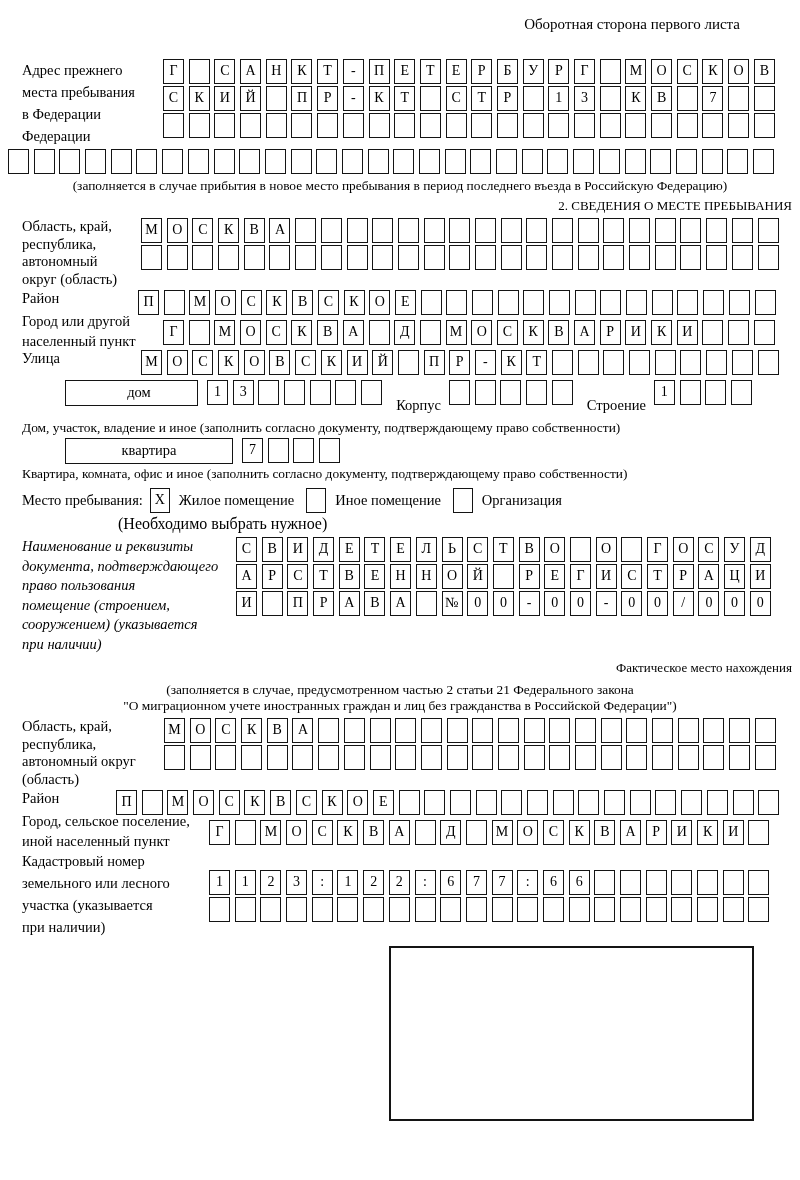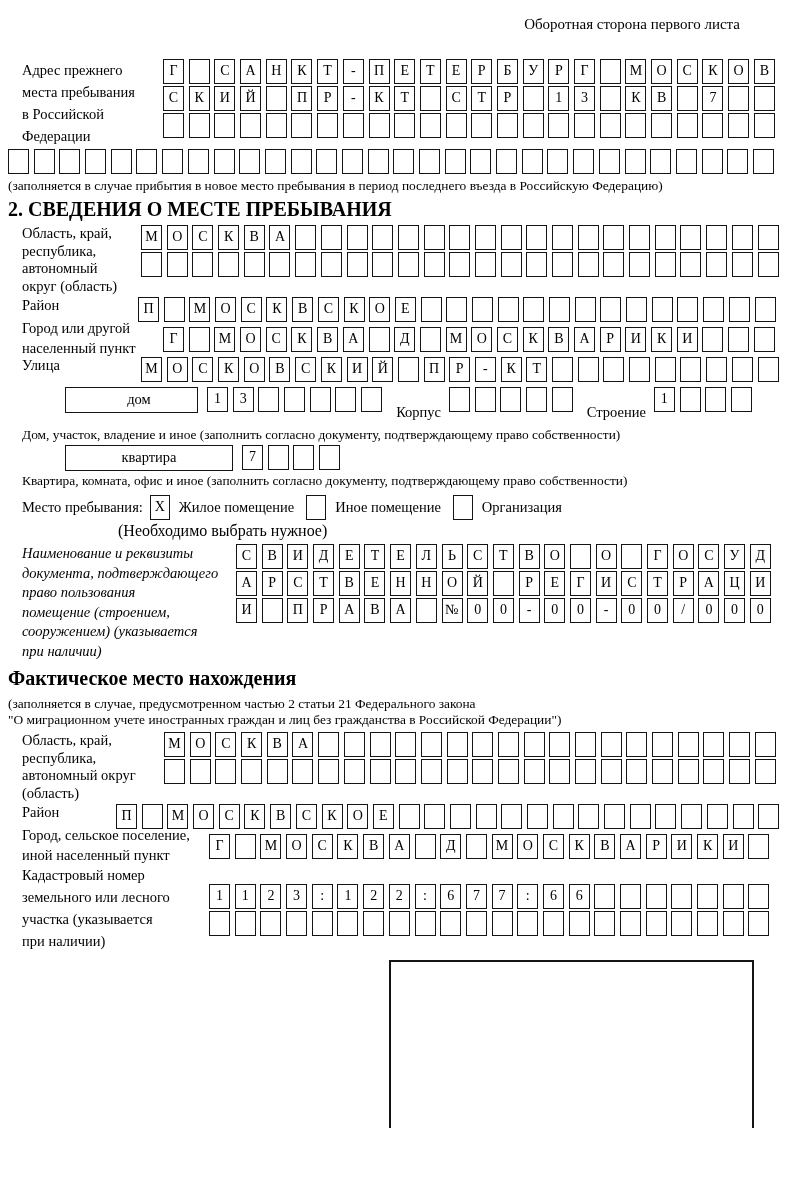--- a/index.html
+++ b/index.html
@@ -21,22 +21,22 @@
   .w156 { width:156px; } .w108 { width:108px; } .w201 { width:201px; }
   .w228 { width:228px;font-style:italic; }
 
   .rows { display:flex; flex-direction:column; gap:2px; }
   .boxrow { display:flex; gap:4.7px; }
   .cell { flex:0 0 auto; width:21px; height:25px; border:1.8px solid #141414;
           font-size:14px; line-height:22px; text-align:center; display:inline-block; }
   .full { margin:2px 0 0 0; }
 
   .note { font-size:13.4px; }
-  .center { text-align:left; }
-  .title { font-weight:bold; font-size:20px; text-align:left; }
+  .center { text-align:center; }
+  .title { font-weight:normal; font-size:13px; text-align:right; }
   .mt4 { margin-top:4px; } .mt6 { margin-top:6px; } .mt2 { margin-top:2px; } .mt20 { margin-top:20px; } .mt26 { margin-top:26px; }
 
   .h28 { height:28px; }
 
   .dom-row { display:flex; align-items:flex-start; margin-left:57px; margin-bottom:2px; }
   .field { display:inline-block; height:26px; border:1.8px solid #141414; text-align:center;
            font-size:14.5px; line-height:23px; margin-right:9px; }
   .fld-dom { width:133px;padding-left:15px; } .fld-kv { width:168px; }
   .sublabel { font-size:14.5px; line-height:26px; margin:12px 8px 0 14px; }
   .lnote { padding-left:14px; margin-bottom:2px; }
@@ -56,21 +56,21 @@
 <body>
 
 <div class="page">
 
   <div class="header-note">Оборотная сторона первого листа</div>
 
   <div class="frow mt26">
     <div class="flabel w155 lh23">
         <div class="lline">Адрес прежнего</div>
         <div class="lline">места пребывания</div>
-        <div class="lline">в Российской</div>
+        <div class="lline">в Федерации</div>
         <div class="lline">Федерации</div>
       </div>
     <div class="rows">
       <div class="boxrow">
           <span class="cell">Г</span>
           <span class="cell"></span>
           <span class="cell">С</span>
           <span class="cell">А</span>
           <span class="cell">Н</span>
           <span class="cell">К</span>

